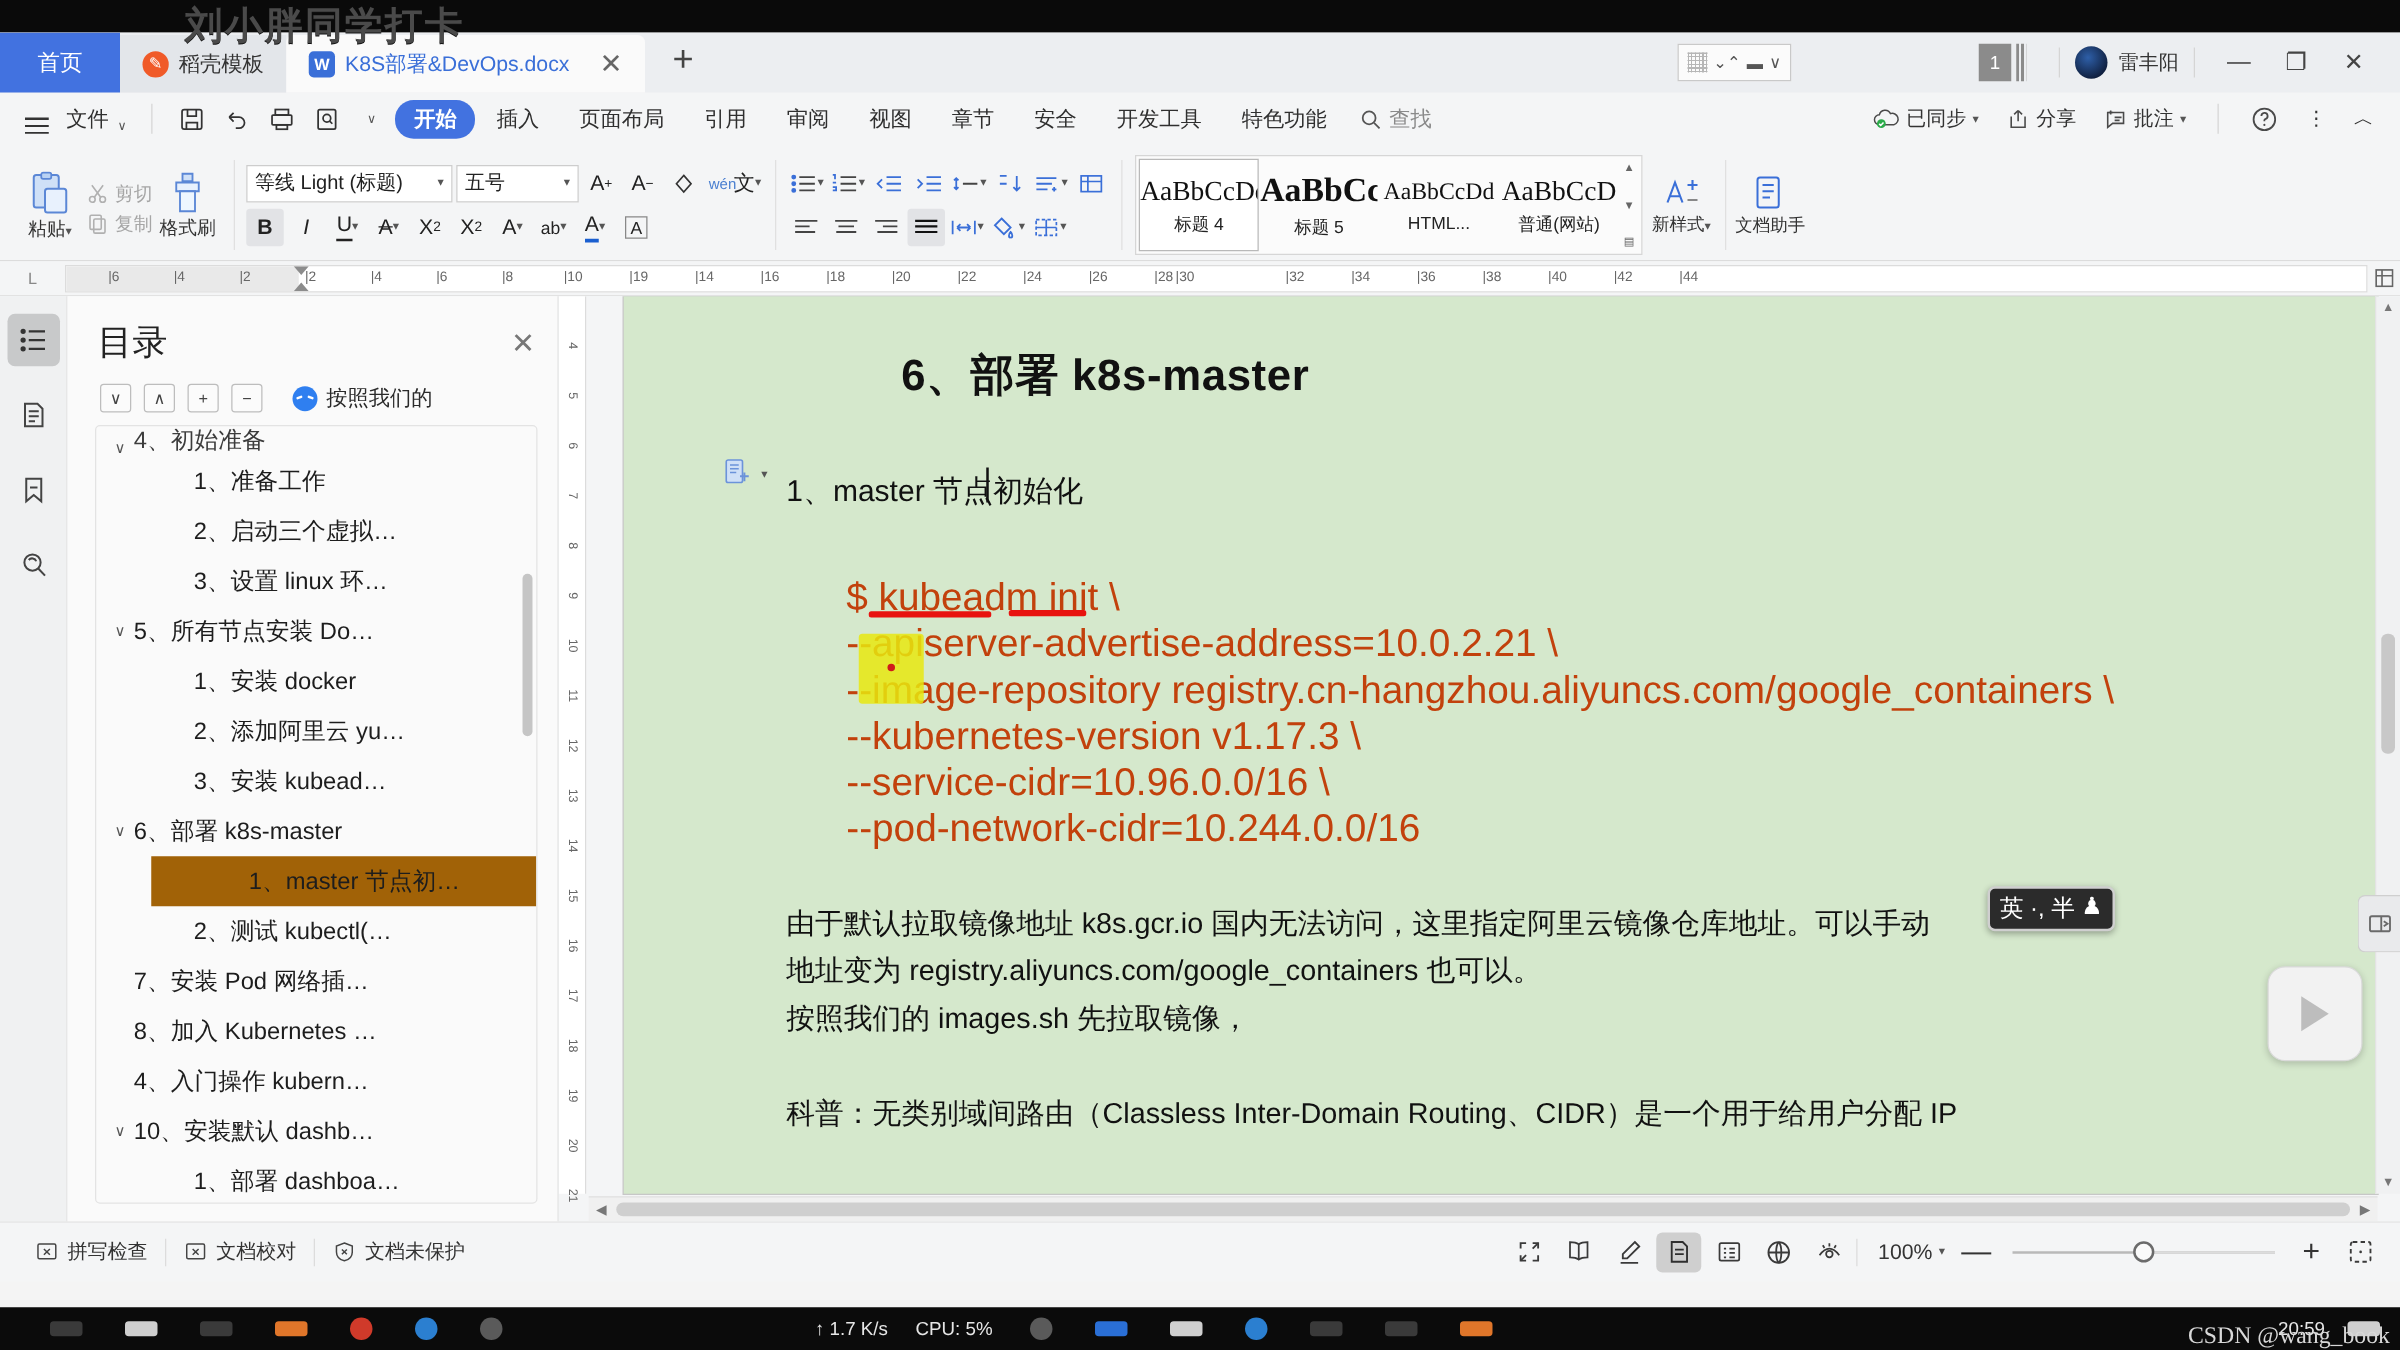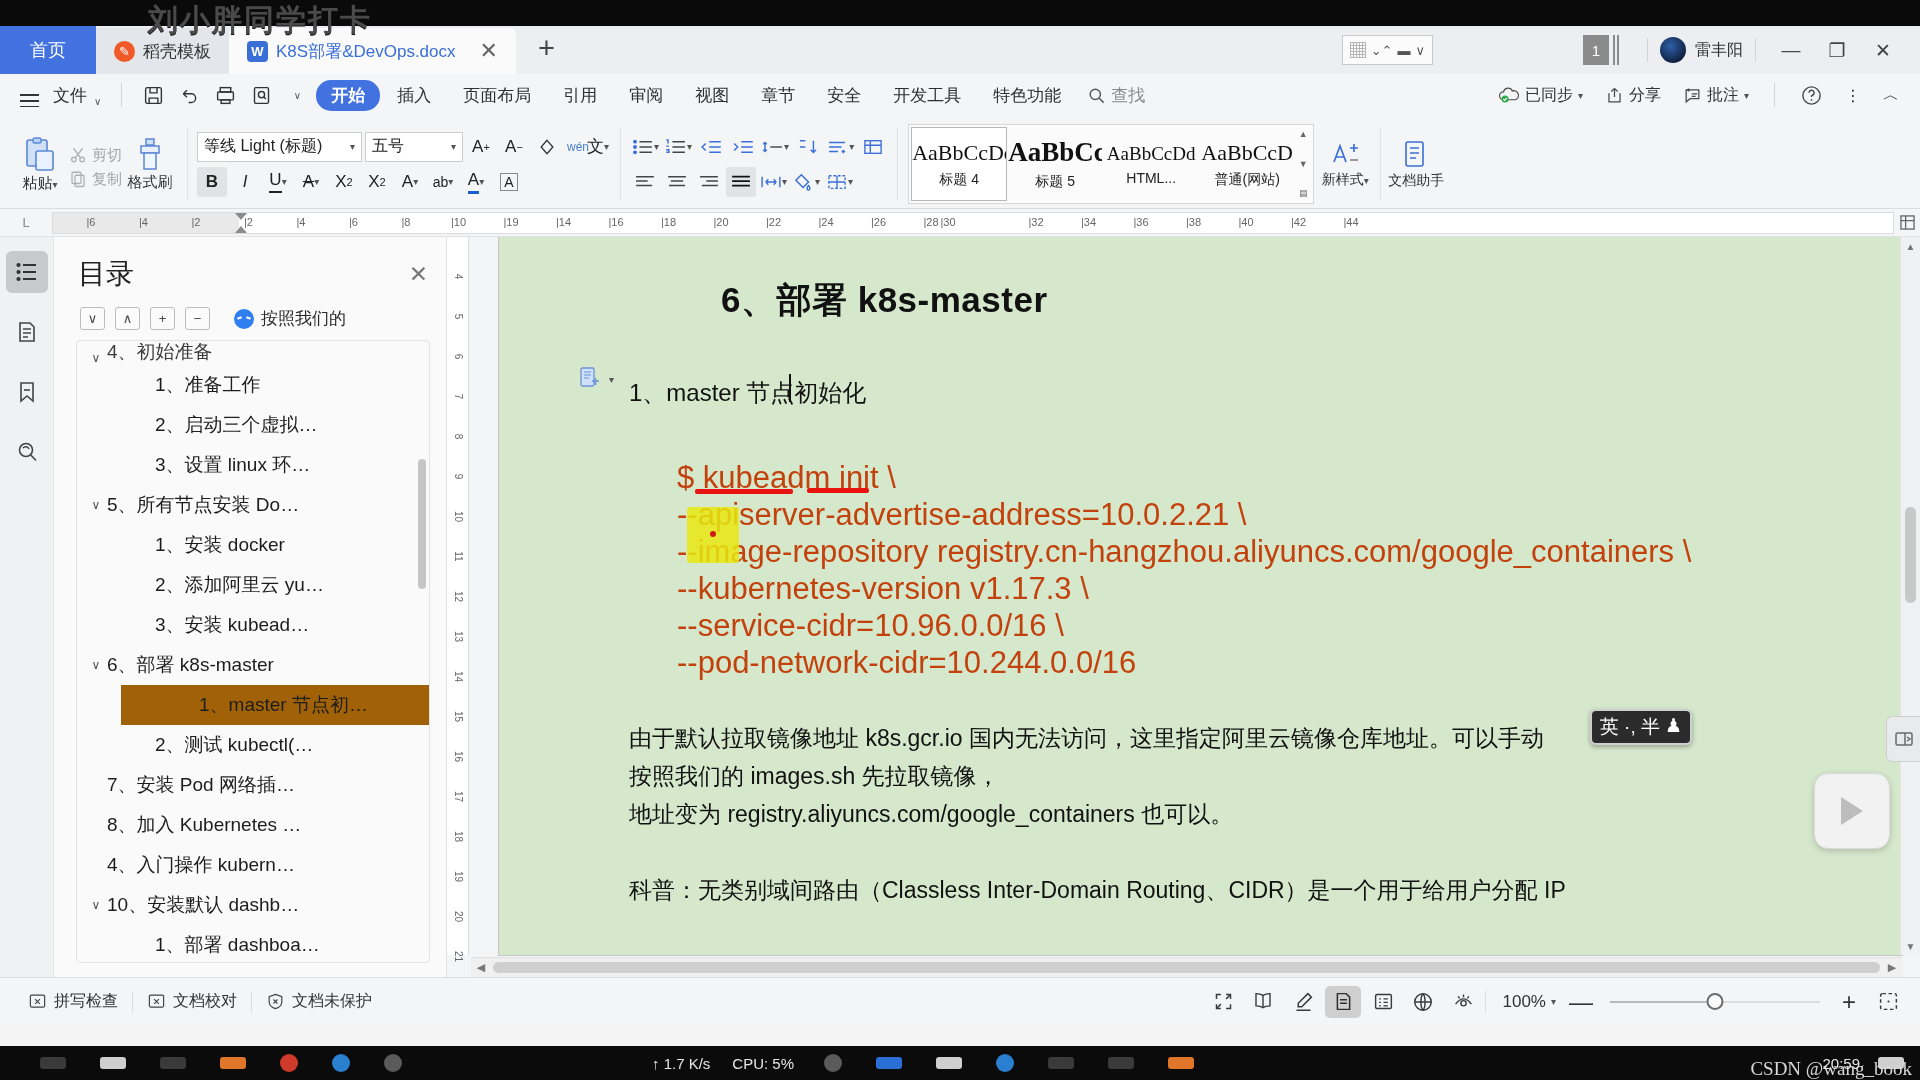--- a/index.html
+++ b/index.html
@@ -1250,22 +1250,22 @@
               <div class="cline">--service-cidr=10.96.0.0/16 \</div>
               <div class="cline">--pod-network-cidr=10.244.0.0/16</div>
               <div class="redline" style="left: 18px; top: 30px; width: 98px;"></div>
               <div class="redline" style="left: 130px; top: 29px; width: 62px;"></div>
               <div class="hl" style="left: 10px; top: 48px; width: 52px; height: 56px;"></div>
               <div class="hl-dot" style="left: 33px; top: 72px;"></div>
             </div>
 
           <div class="p-body" id="para1">
               <div>由于默认拉取镜像地址 k8s.gcr.io 国内无法访问，这里指定阿里云镜像仓库地址。可以手动</div>
+              <div>地址变为 registry.aliyuncs.com/google_containers 也可以。</div>
               <div>按照我们的 images.sh  先拉取镜像，</div>
-              <div>地址变为 registry.aliyuncs.com/google_containers 也可以。</div>
             </div>
           <div class="p-body p-body2" id="para2">
               <div>科普：无类别域间路由（Classless Inter-Domain Routing、CIDR）是一个用于给用户分配 IP</div>
             </div>
 
           <div class="ime-badge">
             <span>英 ·, 半</span>
             <span>♟</span>
           </div>
         </div>

